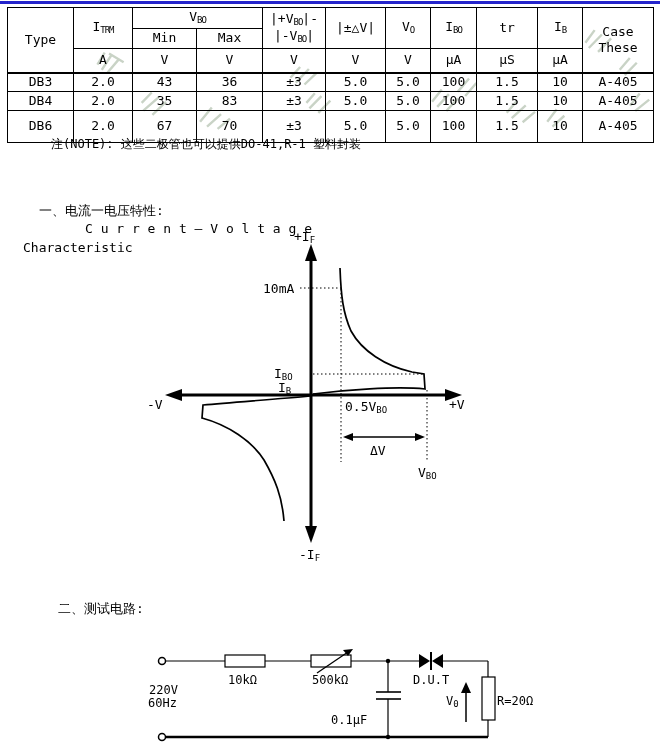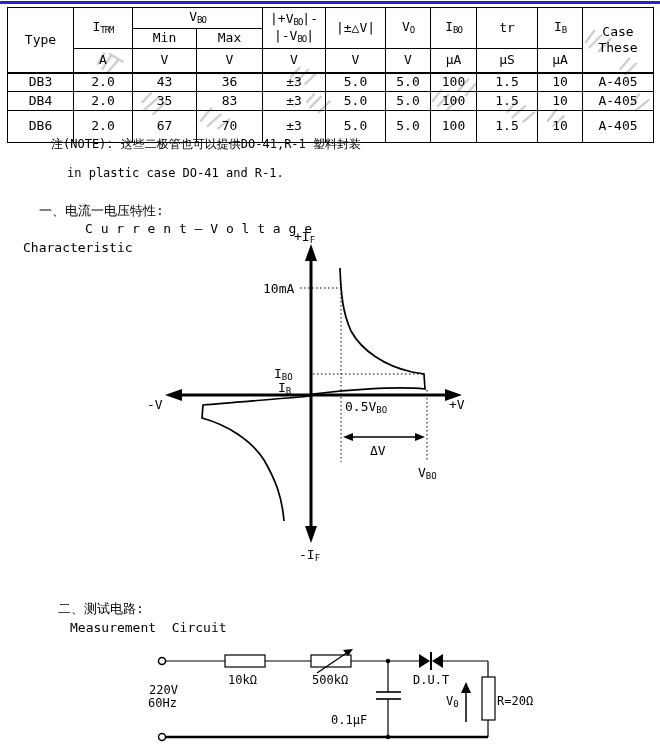--- a/index.html
+++ b/index.html
@@ -162,21 +162,20 @@
       <td>5.0</td>
       <td>100</td>
       <td>1.5</td>
       <td>10</td>
       <td>A-405</td>
     </tr>
   </tbody>
     </table>
 
   <div class="abs small-note" style="left:3px;top:136px;margin-left:48px;">注(NOTE): 这些二极管也可以提供DO-41,R-1 塑料封装</div>
-  <div class="abs small-note" style="left:67px;top:166px;">in plastic case DO-41 and R-1.</div>
 
   <div class="abs cjk" style="left:39px;top:202px;">一、电流一电压特性:</div>
   <div class="abs en" style="left:85px;top:221px;">C u r r e n t — V o l t a g e</div>
   <div class="abs en" style="left:23px;top:240px;">Characteristic</div>
 
   <svg class="abs" style="left:140px;top:225px;" width="335" height="345" viewBox="140 225 335 345">
 
     <line x1="311" y1="256" x2="311" y2="531" stroke="#000" stroke-width="3"></line>
     <polygon points="311,244 305,261 317,261" fill="#000"></polygon>
     <polygon points="311,543 305,526 317,526" fill="#000"></polygon>
@@ -205,21 +204,20 @@
     <text x="274" y="378"><tspan>I</tspan><tspan class="svgsub" dy="2">BO</tspan></text>
     <text x="278" y="392"><tspan>I</tspan><tspan class="svgsub" dy="2">B</tspan></text>
     <text x="345" y="411"><tspan>0.5V</tspan><tspan class="svgsub" dy="2">BO</tspan></text>
     <text x="370" y="455">ΔV</text>
     <text x="418" y="477"><tspan>V</tspan><tspan class="svgsub" dy="2">BO</tspan></text>
     <text x="147" y="409">-V</text>
     <text x="449" y="409">+V</text>
   </svg>
 
   <div class="abs cjk" style="left:58px;top:600px;">二、测试电路:</div>
-  <div class="abs en" style="left:70px;top:620px;">Measurement  Circuit</div>
 
   <svg class="abs" style="left:130px;top:638px;" width="425" height="110" viewBox="130 638 425 110">
 
     <circle cx="162" cy="661" r="3.5" fill="#fff" stroke="#000" stroke-width="1.5"></circle>
     <circle cx="162" cy="737" r="3.5" fill="#fff" stroke="#000" stroke-width="1.5"></circle>
 
     <g stroke="#000" stroke-width="1.2">
       <line x1="166" y1="661" x2="225" y2="661"></line>
       <line x1="265" y1="661" x2="311" y2="661"></line>
       <line x1="351" y1="661" x2="419" y2="661"></line>

